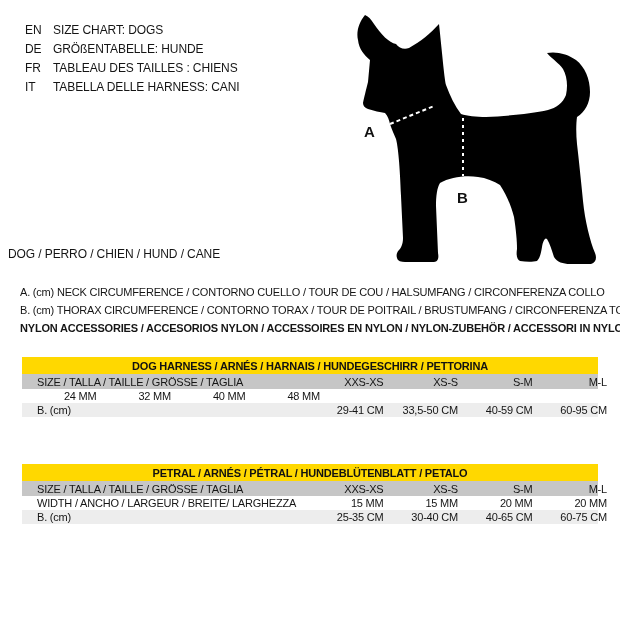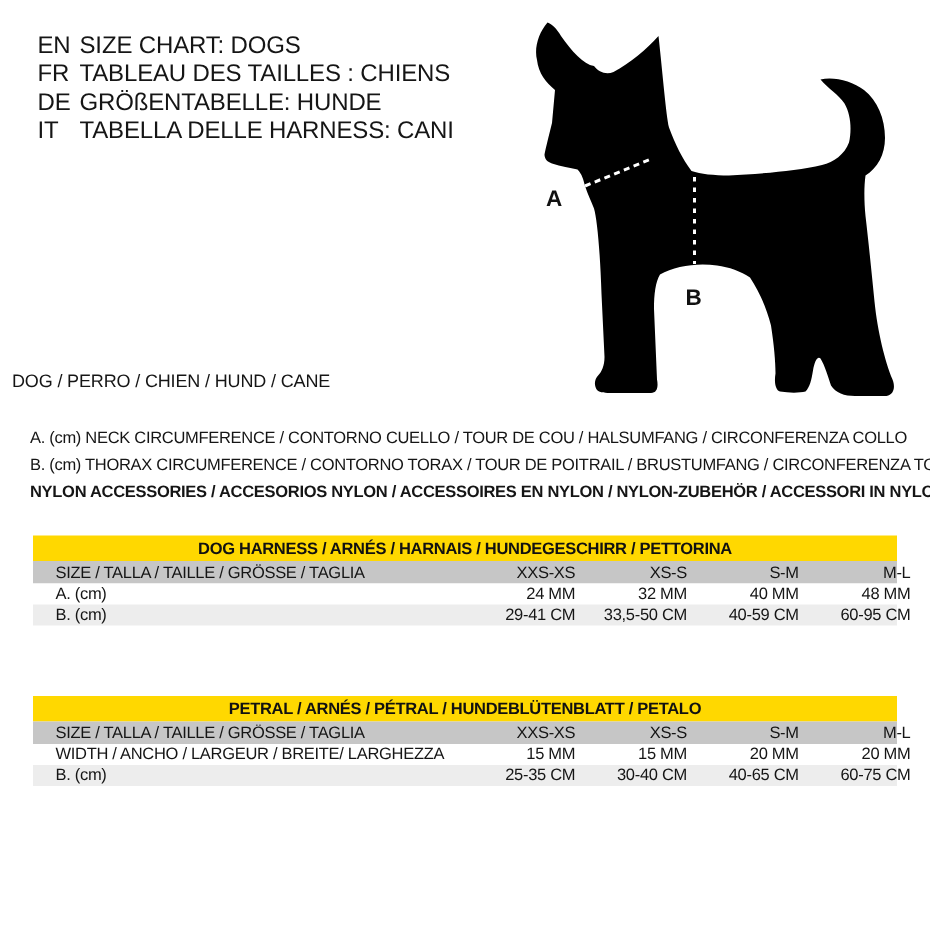--- a/index.html
+++ b/index.html
@@ -2,21 +2,21 @@
 <html><head>
 <meta charset="utf-8">
 <style>
   html,body{margin:0;padding:0;background:#ffffff;}
   body{width:620px;height:620px;position:relative;overflow:hidden;
        font-family:"Liberation Sans",sans-serif;color:#151515;
        -webkit-font-smoothing:antialiased;}
   .page{position:absolute;inset:0;width:620px;height:620px;background:#fff;}
 
   
-  .lang-list{position:absolute;left:25px;top:21px;font-size:16px;line-height:19px;
+  .lang-list{position:absolute;left:25px;top:21px;font-size:12px;line-height:19px;
              letter-spacing:-0.1px;font-weight:400;}
   .lang-row{display:flex;}
   .lang-code{width:28px;flex:0 0 auto;}
 
   
   .dog-fig{position:absolute;left:336px;top:6px;width:282px;height:262px;}
 
   
   .subject-line{position:absolute;left:8px;top:247px;font-size:12px;letter-spacing:-0.1px;}
 
@@ -41,26 +41,26 @@
 <body>
 
 <div class="page">
 
   <div class="lang-list">
     <div class="lang-row">
       <span class="lang-code">EN</span>
       <span class="lang-label">SIZE CHART: DOGS</span>
     </div>
     <div class="lang-row">
+      <span class="lang-code">DE</span>
+      <span class="lang-label">GRÖßENTABELLE: HUNDE</span>
+    </div>
+    <div class="lang-row">
       <span class="lang-code">FR</span>
       <span class="lang-label">TABLEAU DES TAILLES : CHIENS</span>
-    </div>
-    <div class="lang-row">
-      <span class="lang-code">DE</span>
-      <span class="lang-label">GRÖßENTABELLE: HUNDE</span>
     </div>
     <div class="lang-row">
       <span class="lang-code">IT</span>
       <span class="lang-label">TABELLA DELLE HARNESS: CANI</span>
     </div>
   </div>
 
   <svg class="dog-fig" viewBox="0 0 282 262" xmlns="http://www.w3.org/2000/svg">
     <path fill="#000000" d="
       M29,9
@@ -127,21 +127,20 @@
   <div class="size-table tbl-1">
     <div class="t-title">DOG HARNESS / ARNÉS / HARNAIS / HUNDEGESCHIRR / PETTORINA</div>
     <div class="t-row header">
       <div class="t-label">SIZE / TALLA / TAILLE / GRÖSSE / TAGLIA</div>
       <div class="t-cell">XXS-XS</div>
       <div class="t-cell">XS-S</div>
       <div class="t-cell">S-M</div>
       <div class="t-cell">M-L</div>
     </div>
     <div class="t-row">
-      <div class="t-label">A. (cm)</div>
       <div class="t-cell">24 MM</div>
       <div class="t-cell">32 MM</div>
       <div class="t-cell">40 MM</div>
       <div class="t-cell">48 MM</div>
     </div>
     <div class="t-row alt">
       <div class="t-label">B. (cm)</div>
       <div class="t-cell">29-41 CM</div>
       <div class="t-cell">33,5-50 CM</div>
       <div class="t-cell">40-59 CM</div>

